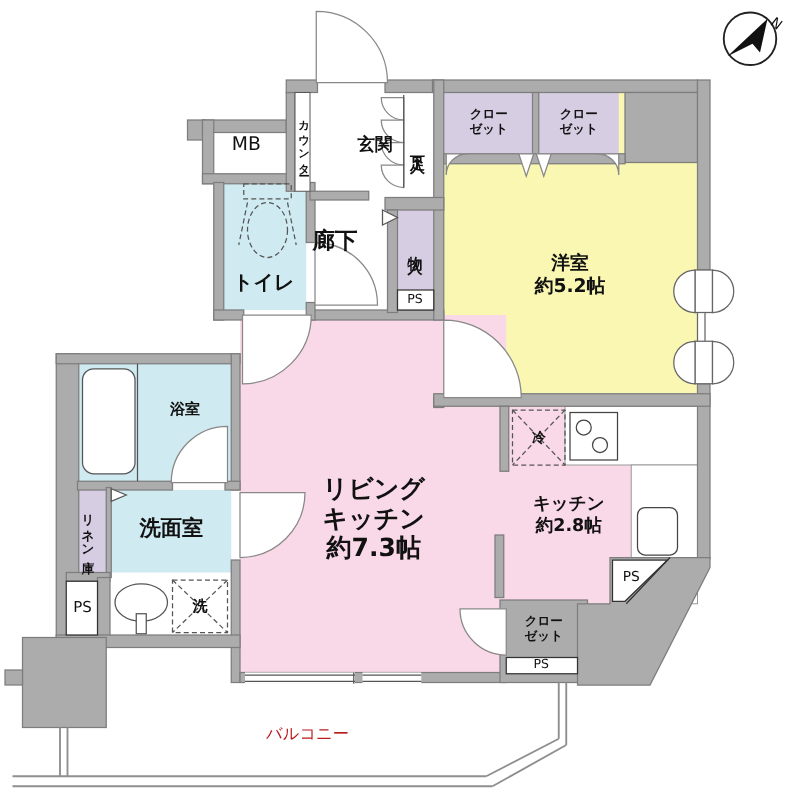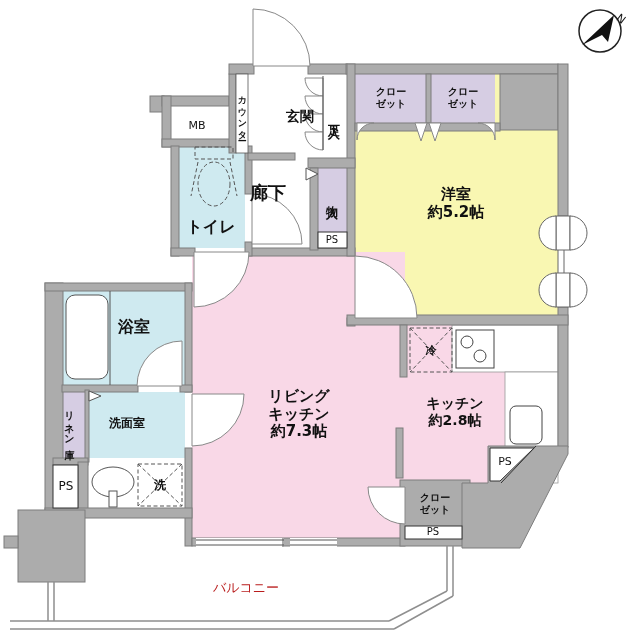--- a/index.html
+++ b/index.html
@@ -158,51 +158,51 @@
       <path d="M 48,582 V 621 M 54,582 V 621"></path>
     </g>
 
     <g>
       <circle cx="600" cy="31" r="21" fill="#fff" stroke="#222" stroke-width="1.5"></circle>
       <polygon points="614,15 582,45 602,35 608,42" fill="#111"></polygon>
       <text x="618" y="20" font-size="11" transform="rotate(38 618 16)" fill="#111">N</text>
     </g>
   </svg>
 
-  <div class="lbl plain" style="left:197px;top:126px;font-size:11px">MB</div>
+  <div class="lbl plain" style="left:197px;top:116px;font-size:15px">MB</div>
   <div class="lbl vert" style="left:242px;top:113px;font-size:9px">カウンター</div>
   <div class="lbl" style="left:300px;top:116px;font-size:14px">玄関</div>
   <div class="lbl vert" style="left:334px;top:116px;font-size:12px">下足入</div>
 
   <div class="lbl" style="left:391px;top:98px;font-size:10px">
     <div>クロー</div>
     <div>ゼット</div>
   </div>
   <div class="lbl" style="left:463px;top:98px;font-size:10px">
     <div>クロー</div>
     <div>ゼット</div>
   </div>
 
-  <div class="lbl" style="left:456px;top:204px;font-size:15px">
+  <div class="lbl" style="left:456px;top:220px;font-size:15px">
     <div>洋室</div>
     <div>約5.2帖</div>
   </div>
 
   <div class="lbl" style="left:268px;top:193px;font-size:18px">廊下</div>
   <div class="lbl vert" style="left:332px;top:197px;font-size:12px">物入</div>
   <div class="lbl plain" style="left:332px;top:240px;font-size:10px">PS</div>
   <div class="lbl" style="left:211px;top:227px;font-size:16px">トイレ</div>
-  <div class="lbl" style="left:134px;top:327px;font-size:16px">浴室</div>
+  <div class="lbl" style="left:148px;top:327px;font-size:12px">浴室</div>
   <div class="lbl vert" style="left:69px;top:423px;font-size:10px">リネン庫</div>
-  <div class="lbl" style="left:127px;top:423px;font-size:12px">洗面室</div>
+  <div class="lbl" style="left:137px;top:423px;font-size:17px">洗面室</div>
   <div class="lbl plain" style="left:66px;top:486px;font-size:12px">PS</div>
   <div class="lbl" style="left:160px;top:485px;font-size:12px">洗</div>
   <div class="lbl" style="left:431px;top:351px;font-size:11px">冷</div>
 
-  <div class="lbl" style="left:299px;top:415px;font-size:15px">
+  <div class="lbl" style="left:299px;top:415px;font-size:20px">
     <div>リビング</div>
     <div>キッチン</div>
     <div>約7.3帖</div>
   </div>
 
   <div class="lbl" style="left:455px;top:412px;font-size:14px">
     <div>キッチン</div>
     <div>約2.8帖</div>
   </div>
 

